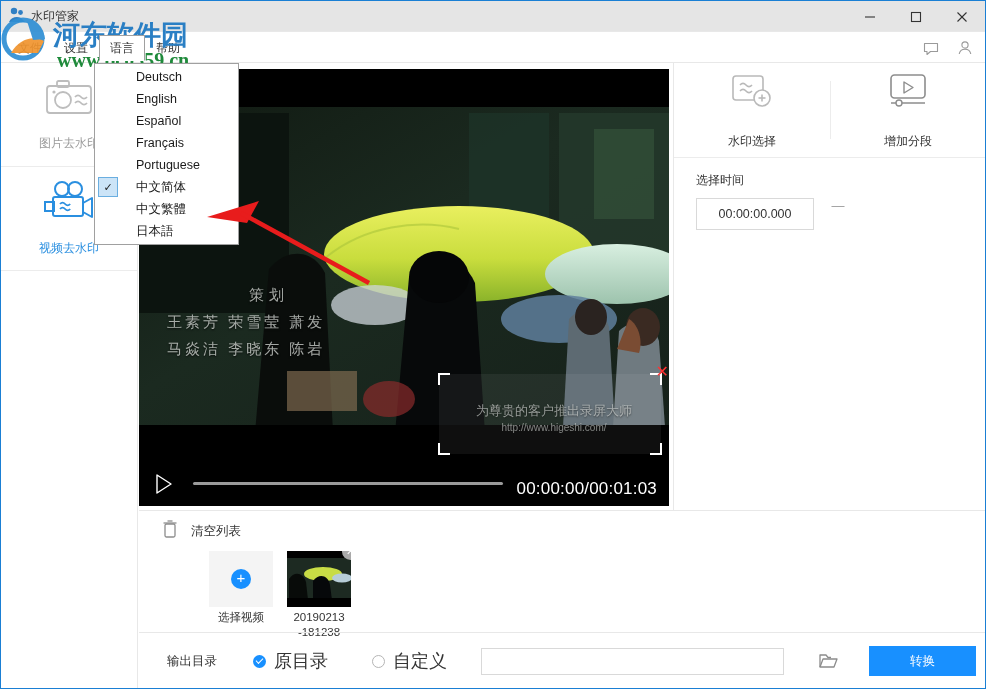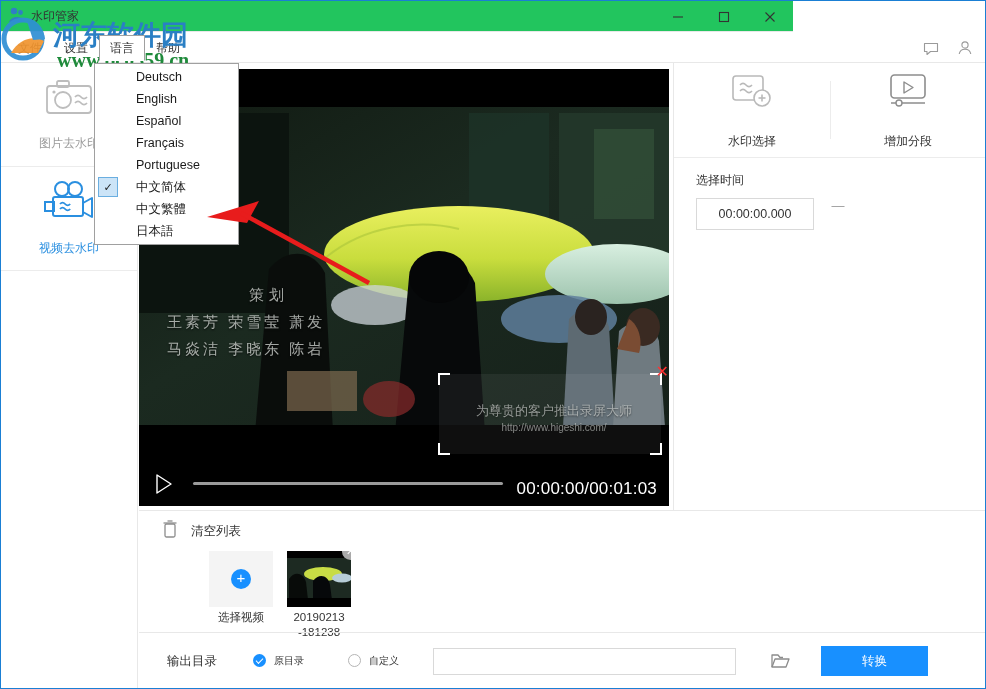--- a/index.html
+++ b/index.html
@@ -12,22 +12,22 @@
   #app {
     position: relative;
     width: 986px; height: 689px;
     border: 1px solid #1a7fd4;
     background: #ffffff;
     overflow: hidden;
   }
 
   
   .titlebar {
-    position: absolute; top: 0; left: 0; width: 792px; height: 31px;
-    background: #22c55e;
+    position: absolute; top: 0; left: 0; width: 984px; height: 31px;
+    background: #e5e5e5;
     border-bottom: 1px solid #e8e8e8;
   }
   .title-logo {
     position: absolute; left: 6px; top: 4px;
     width: 22px; height: 22px;
   }
   .title-text {
     position: absolute; left: 30px; top: 7px;
     font-size: 12px; color: #333; white-space: nowrap;
   }
@@ -189,21 +189,21 @@
     line-height: 17px; text-align: center;
   }
 
   
   .outbar {
     position: absolute; left: 138px; top: 631px; width: 847px; height: 57px;
     border-top: 1px solid #e8e8e8; display: flex; align-items: center;
     padding-left: 28px; gap: 0;
   }
   .out-label { font-size: 12.5px; color: #333; margin-right: 36px; }
-  .out-opt { display: flex; align-items: flex-start; gap: 8px; font-size: 10px; color: #333; }
+  .out-opt { display: flex; align-items: center; gap: 8px; font-size: 18px; color: #333; }
   .out-opt + .out-opt { margin-left: 44px; }
   .out-input {
     width: 303px; height: 27px; border: 1px solid #d9d9d9; background: #fff;
     margin-left: 34px;
   }
   .folder-ico { margin-left: 33px; width: 22px; height: 22px; color: #8c8c8c; }
   .convert-btn {
     margin-left: 30px; width: 107px; height: 30px; background: #1890ff;
     color: #fff; font-size: 12.5px; display: flex; align-items: center;
     justify-content: center;

